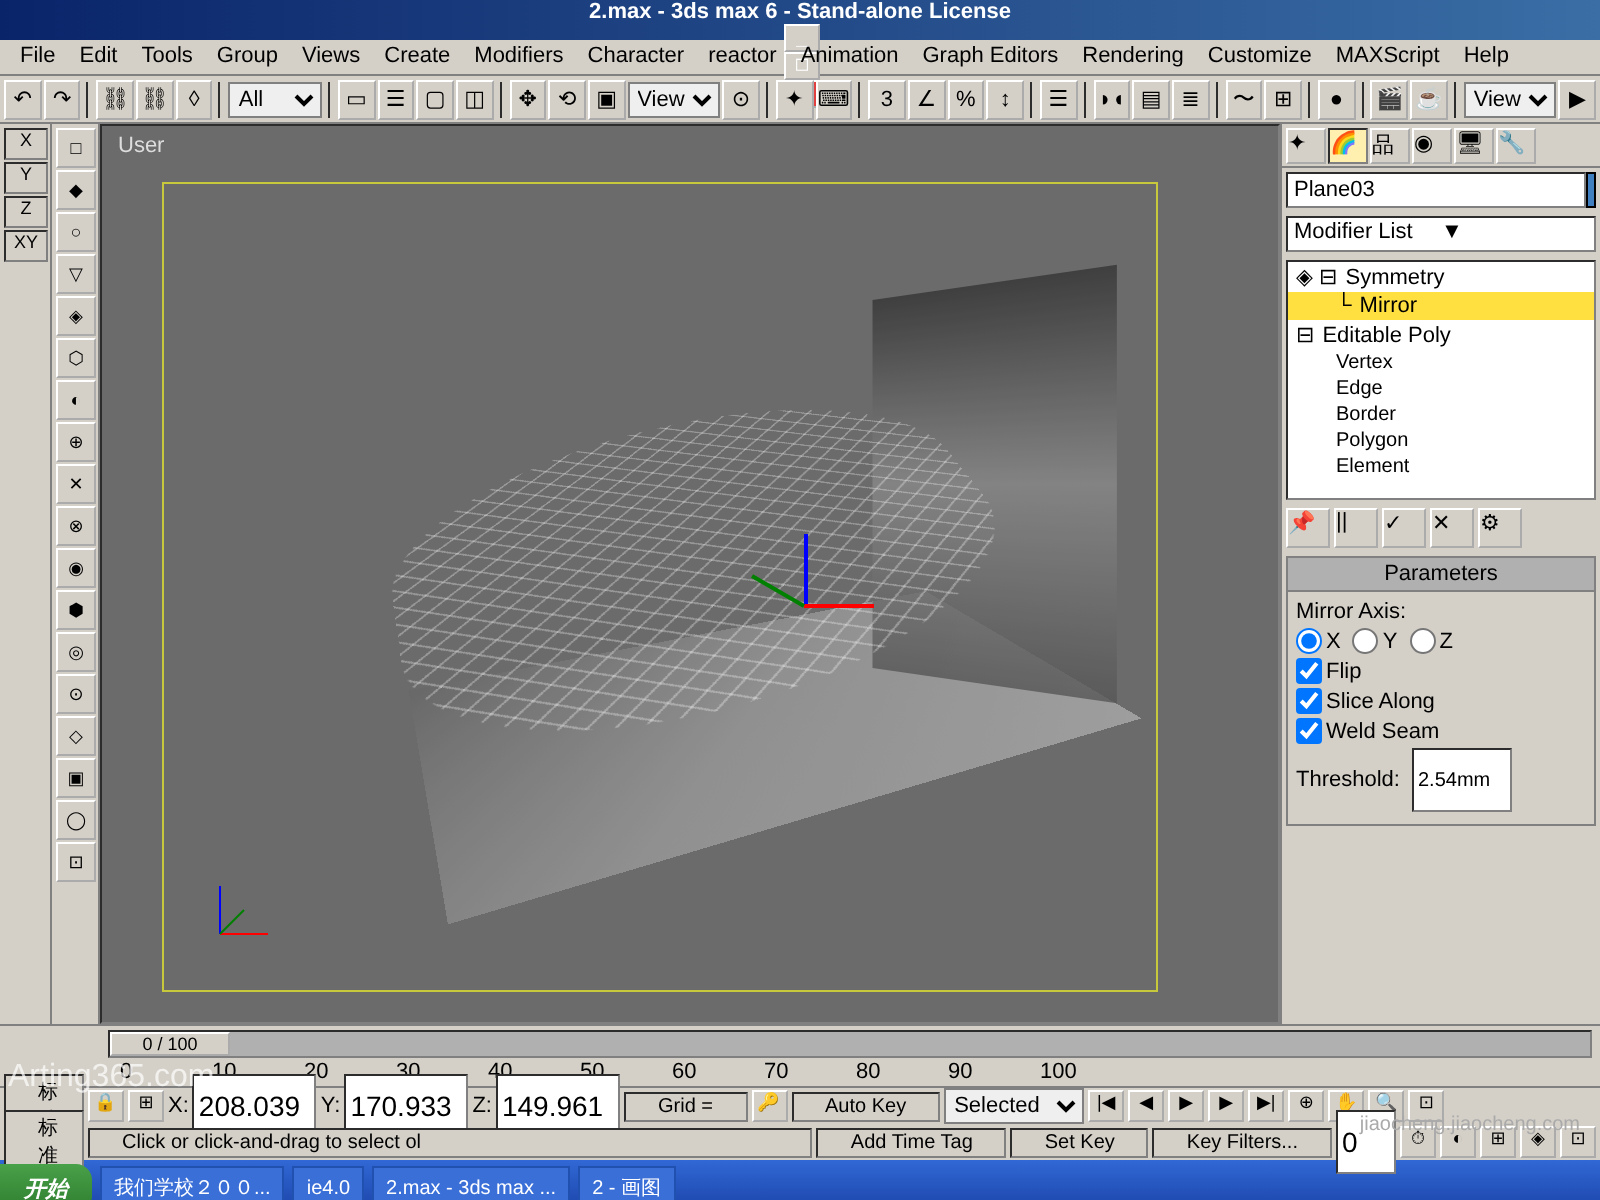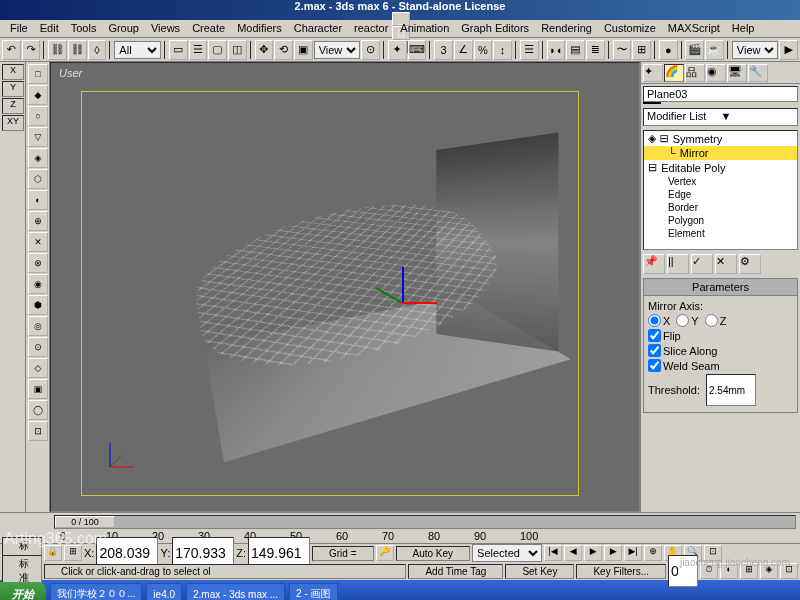--- a/index.html
+++ b/index.html
@@ -13,37 +13,37 @@
 .menu-item { padding: 2px 6px; cursor: default; }
 .toolbar { background: #d4d0c8; height: 24px; display: flex; align-items: center; border-bottom: 1px solid #808080; padding: 0 2px; gap: 1px; }
 .tb-btn { width: 20px; height: 20px; border: 1px outset #fff; background: #d4d0c8; display: flex; align-items: center; justify-content: center; }
 .tb-sep { width: 2px; height: 18px; border-left: 1px inset #808080; margin: 0 2px; }
 .tb-select { height: 18px; font-size: 11px; border: 1px solid #808080; }
 .main-area { display: flex; height: 450px; }
 .left-tb { width: 24px; background: #d4d0c8; display: flex; flex-direction: column; gap: 1px; padding: 2px; border-right: 1px solid #808080; }
 .left-btn { width: 20px; height: 20px; border: 1px outset #fff; background: #d4d0c8; font-size: 9px; text-align: center; line-height: 18px; }
 .snap-panel { width: 26px; background: #d4d0c8; padding: 2px; border-right: 1px solid #808080; }
 .snap-btn { display: block; width: 22px; height: 16px; border: 1px inset #808080; font-size: 9px; text-align: center; margin-bottom: 1px; }
-.viewport { flex: 1; background: #6b6b6b; position: relative; border: 1px inset #808080; font-style: italic; }
+.viewport { flex: 1; background: #6b6b6b; position: relative; border: 1px inset #808080; }
 .vp-label { position: absolute; top: 4px; left: 8px; color: #ddd; font-size: 11px; }
 .vp-frame { position: absolute; top: 28px; left: 30px; right: 60px; bottom: 15px; border: 1px solid #c8c83c; }
 .mouse-model { position: absolute; top: 70px; left: 80px; width: 380px; height: 260px; }
 .wireframe { position: absolute; top: 20px; left: 40px; width: 300px; height: 180px; border-radius: 50% / 40%; background: repeating-linear-gradient(30deg, transparent, transparent 8px, rgba(255,255,255,0.3) 8px, rgba(255,255,255,0.3) 9px), repeating-linear-gradient(-30deg, transparent, transparent 8px, rgba(255,255,255,0.3) 8px, rgba(255,255,255,0.3) 9px); transform: perspective(400px) rotateX(40deg) rotateZ(-20deg); }
 .plane1 { position: absolute; top: 100px; left: 60px; width: 320px; height: 180px; background: linear-gradient(135deg, #666, #999, #aaa); transform: perspective(400px) rotateX(60deg) rotateZ(-25deg); opacity: 0.8; }
 .plane2 { position: absolute; top: -20px; right: -20px; width: 140px; height: 200px; background: linear-gradient(180deg, #333, #888, #555); transform: perspective(400px) rotateY(-30deg); opacity: 0.8; }
 .gizmo { position: absolute; top: 100px; left: 200px; width: 80px; height: 80px; }
 .gizmo-x { position: absolute; top: 40px; left: 40px; width: 35px; height: 2px; background: red; }
 .gizmo-y { position: absolute; top: 40px; left: 40px; width: 2px; height: 35px; background: blue; transform: translateY(-35px); }
 .gizmo-z { position: absolute; top: 40px; left: 40px; width: 30px; height: 2px; background: green; transform: rotate(210deg); transform-origin: left; }
 .axis-ind { position: absolute; bottom: 20px; left: 20px; width: 40px; height: 40px; }
 .right-panel { width: 160px; background: #d4d0c8; border-left: 1px solid #808080; display: flex; flex-direction: column; }
 .cmd-tabs { height: 22px; display: flex; padding: 2px; gap: 1px; border-bottom: 1px solid #808080; }
 .cmd-tab { width: 20px; height: 18px; border: 1px outset #fff; background: #d4d0c8; }
 .cmd-tab.active { background: #fff0b0; border: 1px inset #808080; }
-.name-field { margin: 2px; height: 18px; display: flex; flex-direction: column; }
+.name-field { margin: 2px; height: 18px; display: flex; }
 .name-input { flex: 1; border: 1px inset #808080; padding: 1px 3px; background: white; }
 .color-sw { width: 18px; height: 18px; background: #4080c0; border: 1px solid #000; }
 .mod-list { margin: 2px; height: 18px; border: 1px inset #808080; background: white; padding: 1px 3px; display: flex; }
 .mod-list span { flex: 1; }
 .mod-stack { margin: 2px; height: 120px; border: 1px inset #808080; background: white; overflow: hidden; }
 .stack-item { padding: 1px 4px; display: flex; align-items: center; gap: 4px; }
 .stack-item.sel { background: #ffe040; }
 .stack-sub { padding-left: 24px; font-size: 10px; }
 .stack-btns { margin: 2px; display: flex; gap: 2px; }
 .stack-btn { width: 22px; height: 20px; border: 1px outset #fff; background: #d4d0c8; }

